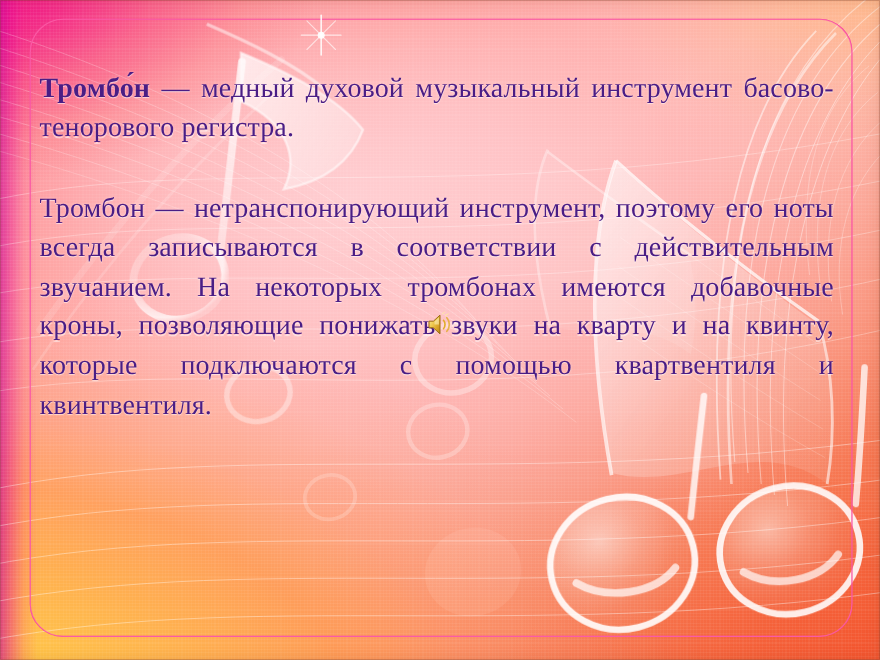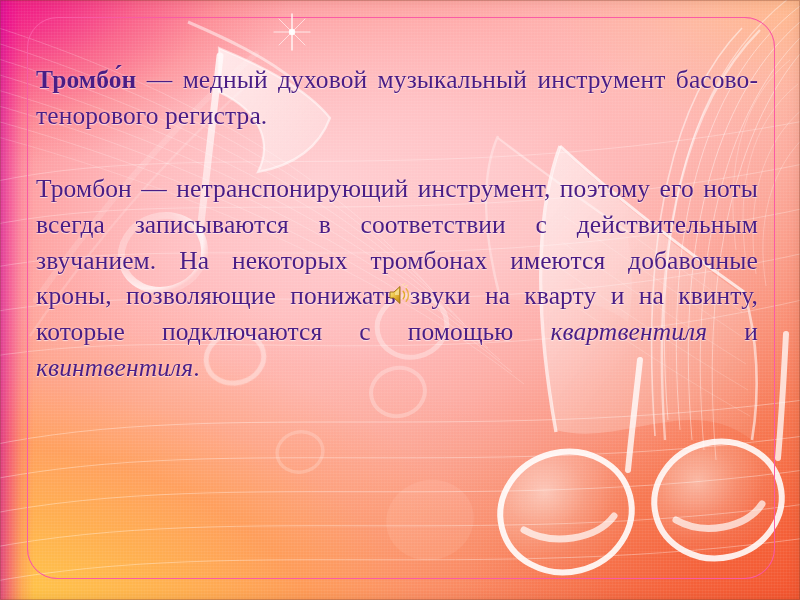--- a/index.html
+++ b/index.html
@@ -184,21 +184,21 @@
   .para > span { display: inline; }
 
   #para-1 { margin-bottom: 0; }
 
   #para-2 { margin-top: 38px; }
 
   .indent { display: inline-block; width: 44px; }
 
   .lead-term { font-weight: bold; }
 
-  .ital { font-style: italic; }
+  .ital { }
 
   
 
   #audio-icon {
     position: absolute;
     left: 387px;
     top: 283px;
     width: 26px;
     height: 24px;
   }

